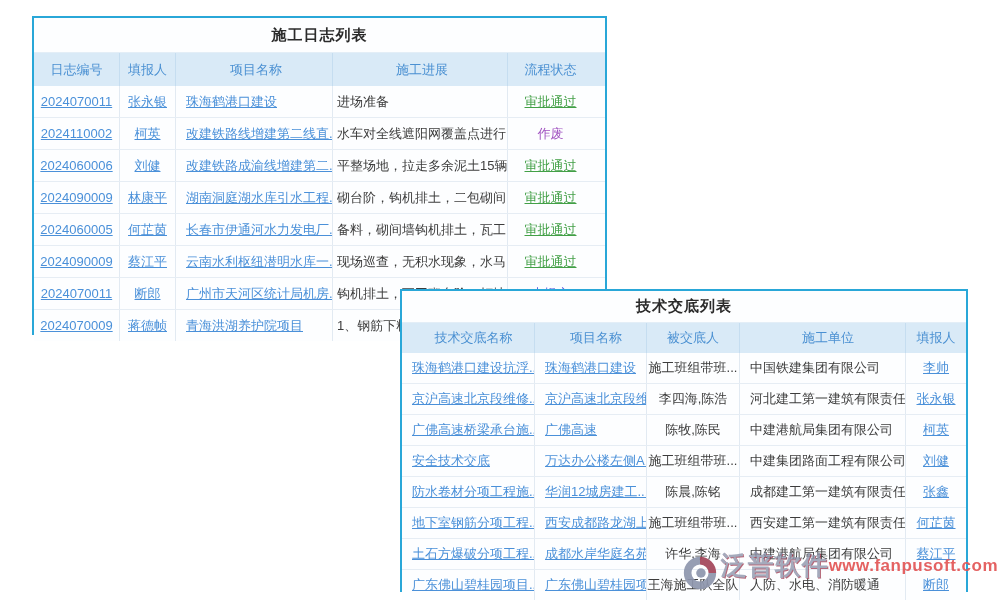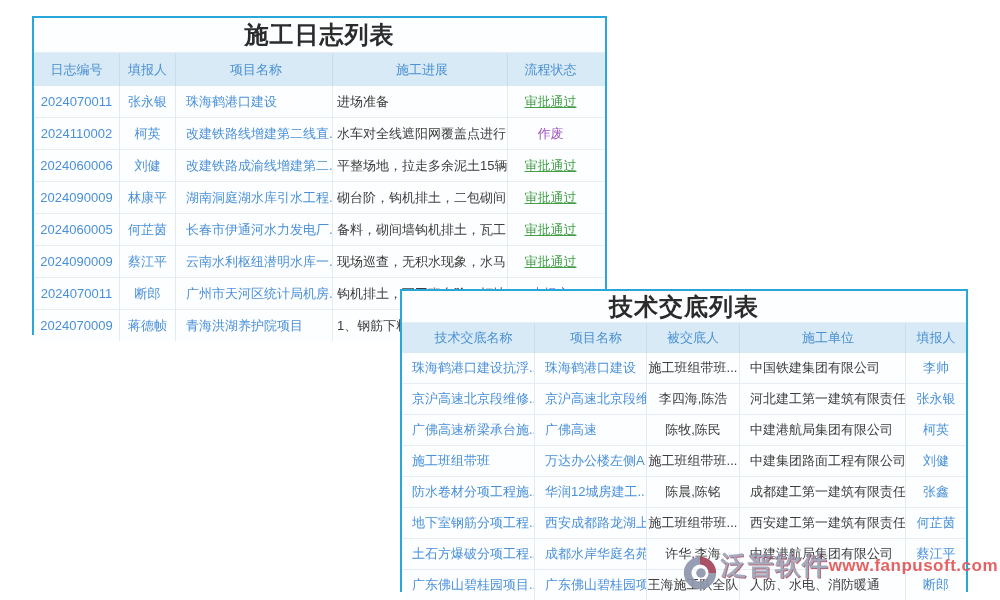--- a/index.html
+++ b/index.html
@@ -12,21 +12,21 @@
   .card{
     position:absolute;background:#fdfeff;
     border:2px solid var(--border,#29a7d8);
     box-sizing:border-box;
   }
   .card-log{left:32px;top:16px;width:575px;height:319px;z-index:1;}
   .card-disc{left:400px;top:289px;width:568px;height:303px;z-index:2;}
 
   .card-title{
     display:flex;align-items:center;justify-content:center;
-    font-size:24px;font-weight:bold;color:#2b2b2b;letter-spacing:1px;
+    font-size:15px;font-weight:bold;color:#2b2b2b;letter-spacing:1px;
     background:#fdfeff;border-bottom:1px solid #e3eef7;
   }
   .card-log .card-title{height:34px;}
   .card-disc .card-title{height:31px;}
 
   .thead{display:flex;background:var(--header-bg,#d9eaf7);}
   .card-log .thead{height:33px;}
   .card-disc .thead{height:30px;}
   .th{
     display:flex;align-items:center;justify-content:center;
@@ -40,21 +40,21 @@
   .tr:first-child{border-top:none;}
   .card-log .tr{height:31px;}
   .card-disc .tr{height:30px;}
   .td{
     display:flex;align-items:center;justify-content:center;
     font-size:13px;color:#3c3c3c;
     box-sizing:border-box;border-left:1px solid #e2eaf2;
     white-space:nowrap;overflow:hidden;padding:0 4px;
   }
   .td:first-child{border-left:none;}
-  .t-link{color:var(--link,#4a90d9);cursor:pointer;}
+  .t-link{color:var(--link,#4a90d9);cursor:pointer;text-decoration:underline;}
 
   
   .card-log .c0{width:85px;}
   .card-log .c1{width:56px;}
   .card-log .c2{width:157px;justify-content:flex-start;padding-left:10px;}
   .card-log .c3{width:175px;justify-content:flex-start;}
   .card-log .c4{width:86px;}
   .card-log .th.c2,.card-log .th.c3{justify-content:center;padding-left:4px;}
 
   
@@ -180,21 +180,21 @@
         <div class="td c4 t-link">张永银</div>
       </div>
       <div class="tr">
         <div class="td c0 t-link">广佛高速桥梁承台施...</div>
         <div class="td c1 t-link">广佛高速</div>
         <div class="td c2 t-text">陈牧,陈民</div>
         <div class="td c3 t-text">中建港航局集团有限公司</div>
         <div class="td c4 t-link">柯英</div>
       </div>
       <div class="tr">
-        <div class="td c0 t-link">施工班组带班</div>
+        <div class="td c0 t-link">安全技术交底</div>
         <div class="td c1 t-link">万达办公楼左侧A...</div>
         <div class="td c2 t-text">施工班组带班...</div>
         <div class="td c3 t-text">中建集团路面工程有限公司</div>
         <div class="td c4 t-link">刘健</div>
       </div>
       <div class="tr">
         <div class="td c0 t-link">防水卷材分项工程施...</div>
         <div class="td c1 t-link">华润12城房建工...</div>
         <div class="td c2 t-text">陈晨,陈铭</div>
         <div class="td c3 t-text">成都建工第一建筑有限责任公司</div>

